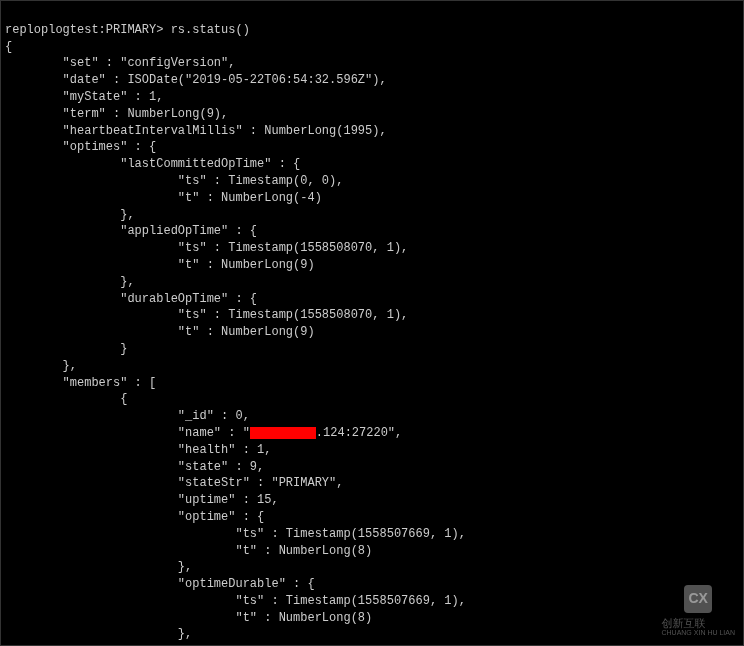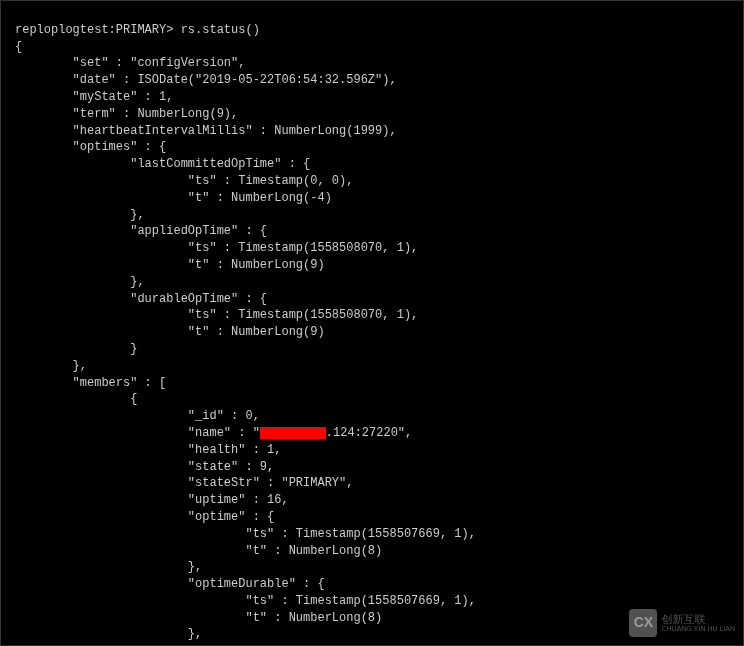--- a/index.html
+++ b/index.html
@@ -10,21 +10,21 @@
       line-height: 1.4;
       width: 744px;
       height: 646px;
       position: relative;
       overflow: hidden;
       border: 1px solid #333;
     }
     .terminal {
       background: #000;
       color: #ccc;
-      padding: 4px 14px;
+      padding: 4px 4px;
       height: 100%;
       overflow: hidden;
       white-space: pre;
     }
     .prompt-line { color: #ccc; }
     .redact {
       background: #ff0000;
       color: #ff0000;
       display: inline-block;
       height: 12px;
@@ -32,20 +32,21 @@
     }
     .watermark {
       position: absolute;
       right: 8px;
       bottom: 8px;
       display: flex;
       align-items: center;
       gap: 4px;
       opacity: 0.6;
       font-family: sans-serif;
+      flex-direction: column;
     }
     .watermark-icon {
       width: 28px;
       height: 28px;
       background: #888;
       border-radius: 4px;
       display: flex;
       align-items: center;
       justify-content: center;
       color: #fff;
@@ -61,21 +62,21 @@
 </head>
 <body>
 
 <div class="terminal">
 <span class="prompt-line"><span>reploplogtest:PRIMARY&gt; </span><span>rs.status()</span></span>
 {
         "set" : "<span>configVersion</span>",
         "date" : <span>ISODate("2019-05-22T06:54:32.596Z")</span>,
         "myState" : <span>1</span>,
         "term" : <span>NumberLong(9)</span>,
-        "heartbeatIntervalMillis" : <span>NumberLong(1999)</span>,
+        "heartbeatIntervalMillis" : <span>NumberLong(1995)</span>,
         "optimes" : {
                 "lastCommittedOpTime" : {
                         "ts" : <span>Timestamp(0, 0)</span>,
                         "t" : <span>NumberLong(-4)</span>
                 },
                 "appliedOpTime" : {
                         "ts" : <span>Timestamp(1558508070, 1)</span>,
                         "t" : <span>NumberLong(9)</span>
                 },
                 "durableOpTime" : {
@@ -83,21 +84,21 @@
                         "t" : <span>NumberLong(9)</span>
                 }
         },
         "members" : [
                 {
                         "_id" : <span>0</span>,
                         "name" : "<span class="redact" style="width:66px;">xxxxxxxx</span><span>.124:27220</span>",
                         "health" : <span>1</span>,
                         "state" : <span>9</span>,
                         "stateStr" : "<span>PRIMARY</span>",
-                        "uptime" : <span>16</span>,
+                        "uptime" : <span>15</span>,
                         "optime" : {
                                 "ts" : <span>Timestamp(1558507669, 1)</span>,
                                 "t" : <span>NumberLong(8)</span>
                         },
                         "optimeDurable" : {
                                 "ts" : <span>Timestamp(1558507669, 1)</span>,
                                 "t" : <span>NumberLong(8)</span>
                         },
                         "optimeDate" : <span>ISODate("2019-05-22T06:47:49Z")</span>,
                         "optimeDurableDate" : ,

